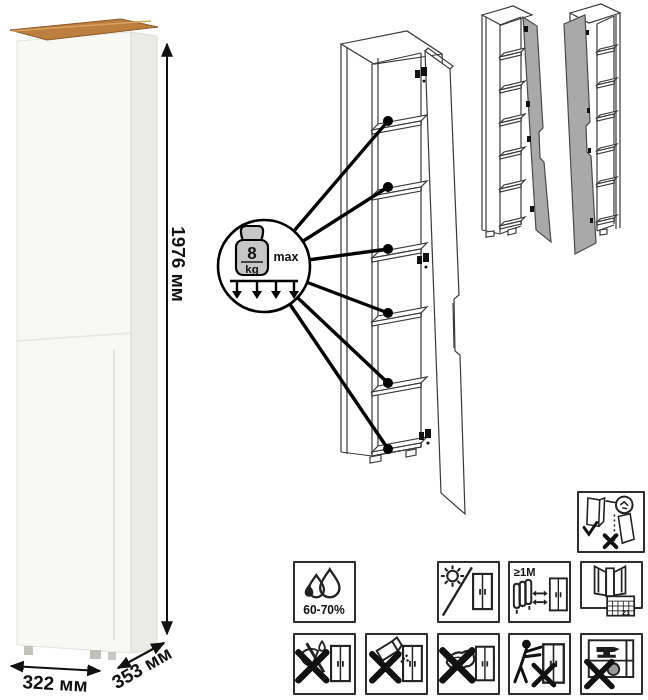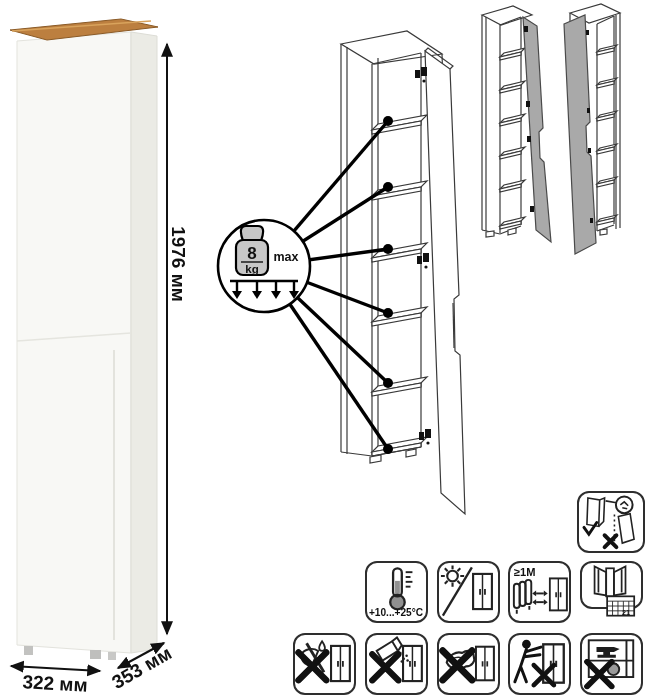--- a/index.html
+++ b/index.html
@@ -1,19 +1,19 @@
 <!DOCTYPE html>
 <html><head>
 <meta charset="utf-8">
 <style>
   html,body{margin:0;padding:0;background:#ffffff;}
   #stage{position:relative;width:648px;height:700px;background:#fff;overflow:hidden;
          font-family:"Liberation Sans",sans-serif;}
   svg{display:block;}
-  .cell{position:absolute;background:#fff;border:2.2px solid #2e2e2e;border-radius:12px;
+  .cell{position:absolute;background:#fff;border:2.2px solid #2e2e2e;border-radius:1px;
         box-sizing:border-box;}
   .techline{stroke:#3a3a3a;stroke-width:1.2;fill:none;}
   .techfill{stroke:#3a3a3a;stroke-width:1.2;fill:#ffffff;}
   text{font-family:"Liberation Sans",sans-serif;fill:#111;}
 </style>
 </head>
 <body>
 
 <div id="stage">
 
@@ -222,35 +222,31 @@
       <path d="M42,12 l4,-3 l4,4 M44,15 l5,1"></path>
       <line x1="27" y1="8" x2="38" y2="10"></line>
       <line x1="36" y1="22" x2="36" y2="50" stroke-dasharray="2,3"></line>
       <polygon points="40,24 52,21 56,47 44,51"></polygon>
     </g>
     <path d="M5,35 l5,7 l8,-12" stroke="#111" stroke-width="3" fill="none" stroke-linecap="round"></path>
     <path d="M26,43 L38,55 M38,43 L26,55" stroke="#111" stroke-width="4" stroke-linecap="round"></path>
   </svg>
 </div>
 
-
-<div class="cell" style="left:365px;top:561px;width:63px;height:62px">
-  <svg width="58" height="57" viewBox="0 0 60 58">
-    <line x1="31.5" y1="18" x2="31.5" y2="34" stroke="#909090" stroke-width="5"></line>
-    <circle cx="31.5" cy="40" r="7.5" fill="#909090" stroke="#222" stroke-width="2.4"></circle>
-    <rect x="27" y="5" width="9" height="29" rx="4.5" fill="none" stroke="#222" stroke-width="2.4"></rect>
-    <g stroke="#222" stroke-width="2">
-      <line x1="40" y1="9" x2="47" y2="9"></line>
-          <line x1="40" y1="14" x2="45" y2="14"></line>
-      <line x1="40" y1="19" x2="47" y2="19"></line>
-          <line x1="40" y1="24" x2="45" y2="24"></line>
-    </g>
-    <text x="30" y="54" text-anchor="middle" font-size="10.5" font-weight="800">+10...+25°C</text>
-  </svg>
-</div>
+<div class="cell" style="left:293px;top:561px;width:63px;height:62px">
+  <svg width="58" height="57" viewBox="0 0 60 58">
+    <g stroke="#222" stroke-width="2.4" fill="none">
+      <path d="M36,6 C31,14 26,19 26,25 a10,10 0 0 0 20,0 C46,19 41,14 36,6 Z"></path>
+      <path d="M22,12 C18,18 14,22 14,27 a8,8 0 0 0 16,0 C30,22 26,18 22,12 Z"></path>
+    </g>
+    <path d="M14,22 C12,25 10,27 10,30 a4.5,4.5 0 0 0 9,0 C19,27 17,25 14,22 Z" fill="#222"></path>
+    <text x="30" y="52" text-anchor="middle" font-size="12.5" font-weight="800">60-70%</text>
+  </svg>
+</div>
+
 
 <div class="cell" style="left:437px;top:561px;width:63px;height:62px">
   <svg width="58" height="57" viewBox="0 0 60 58">
     <g stroke="#222" stroke-width="2.2" fill="none">
       <circle cx="14" cy="13" r="5.5"></circle>
       <path d="M14,2 V6 M14,20 V24 M2,13 H6 M22,13 H26 M6,5 l3,3 M19,18 l3,3 M6,21 l3,-3 M19,8 l3,-3"></path>
     </g>
     <line x1="4" y1="54" x2="34" y2="4" stroke="#222" stroke-width="2.4"></line>
     <use href="#wrd" x="34" y="7" width="22" height="44" stroke="#222"></use>
   </svg>

